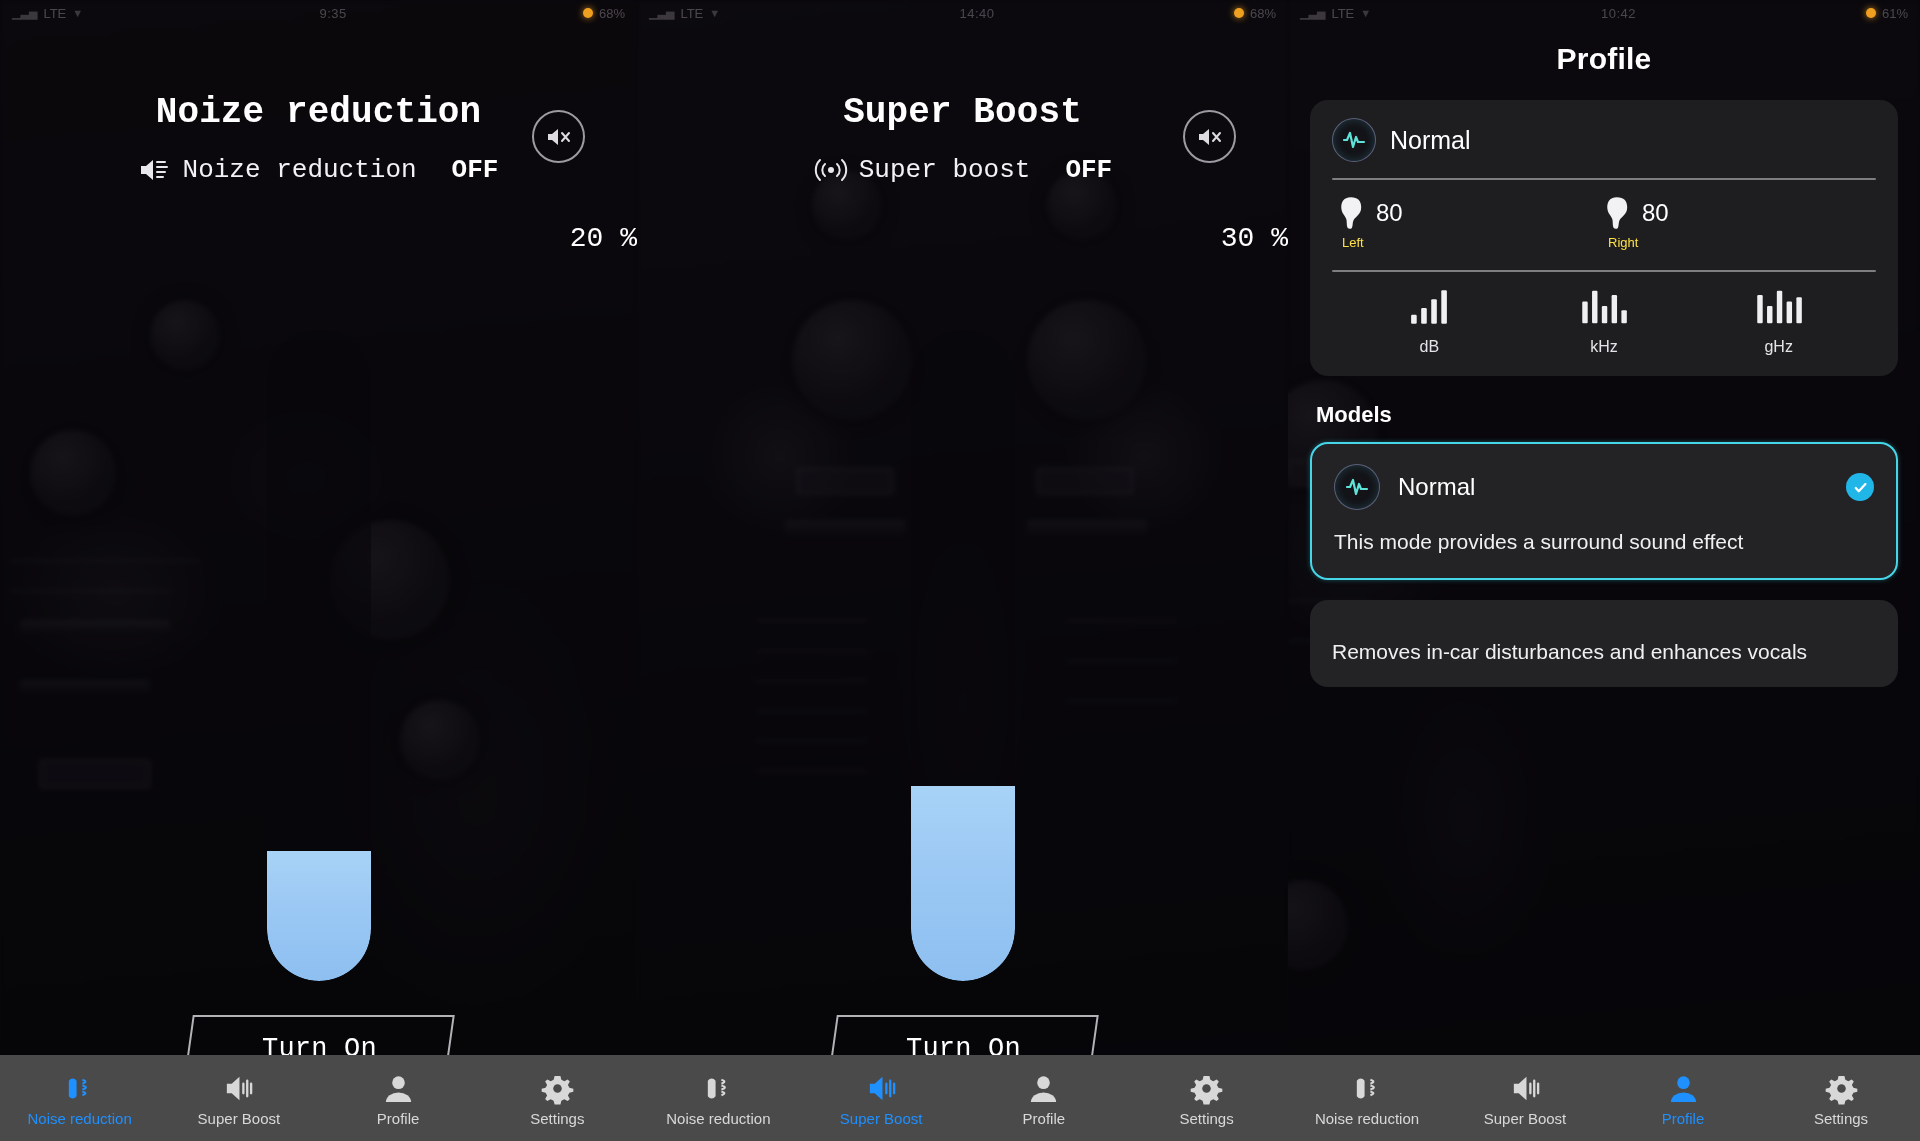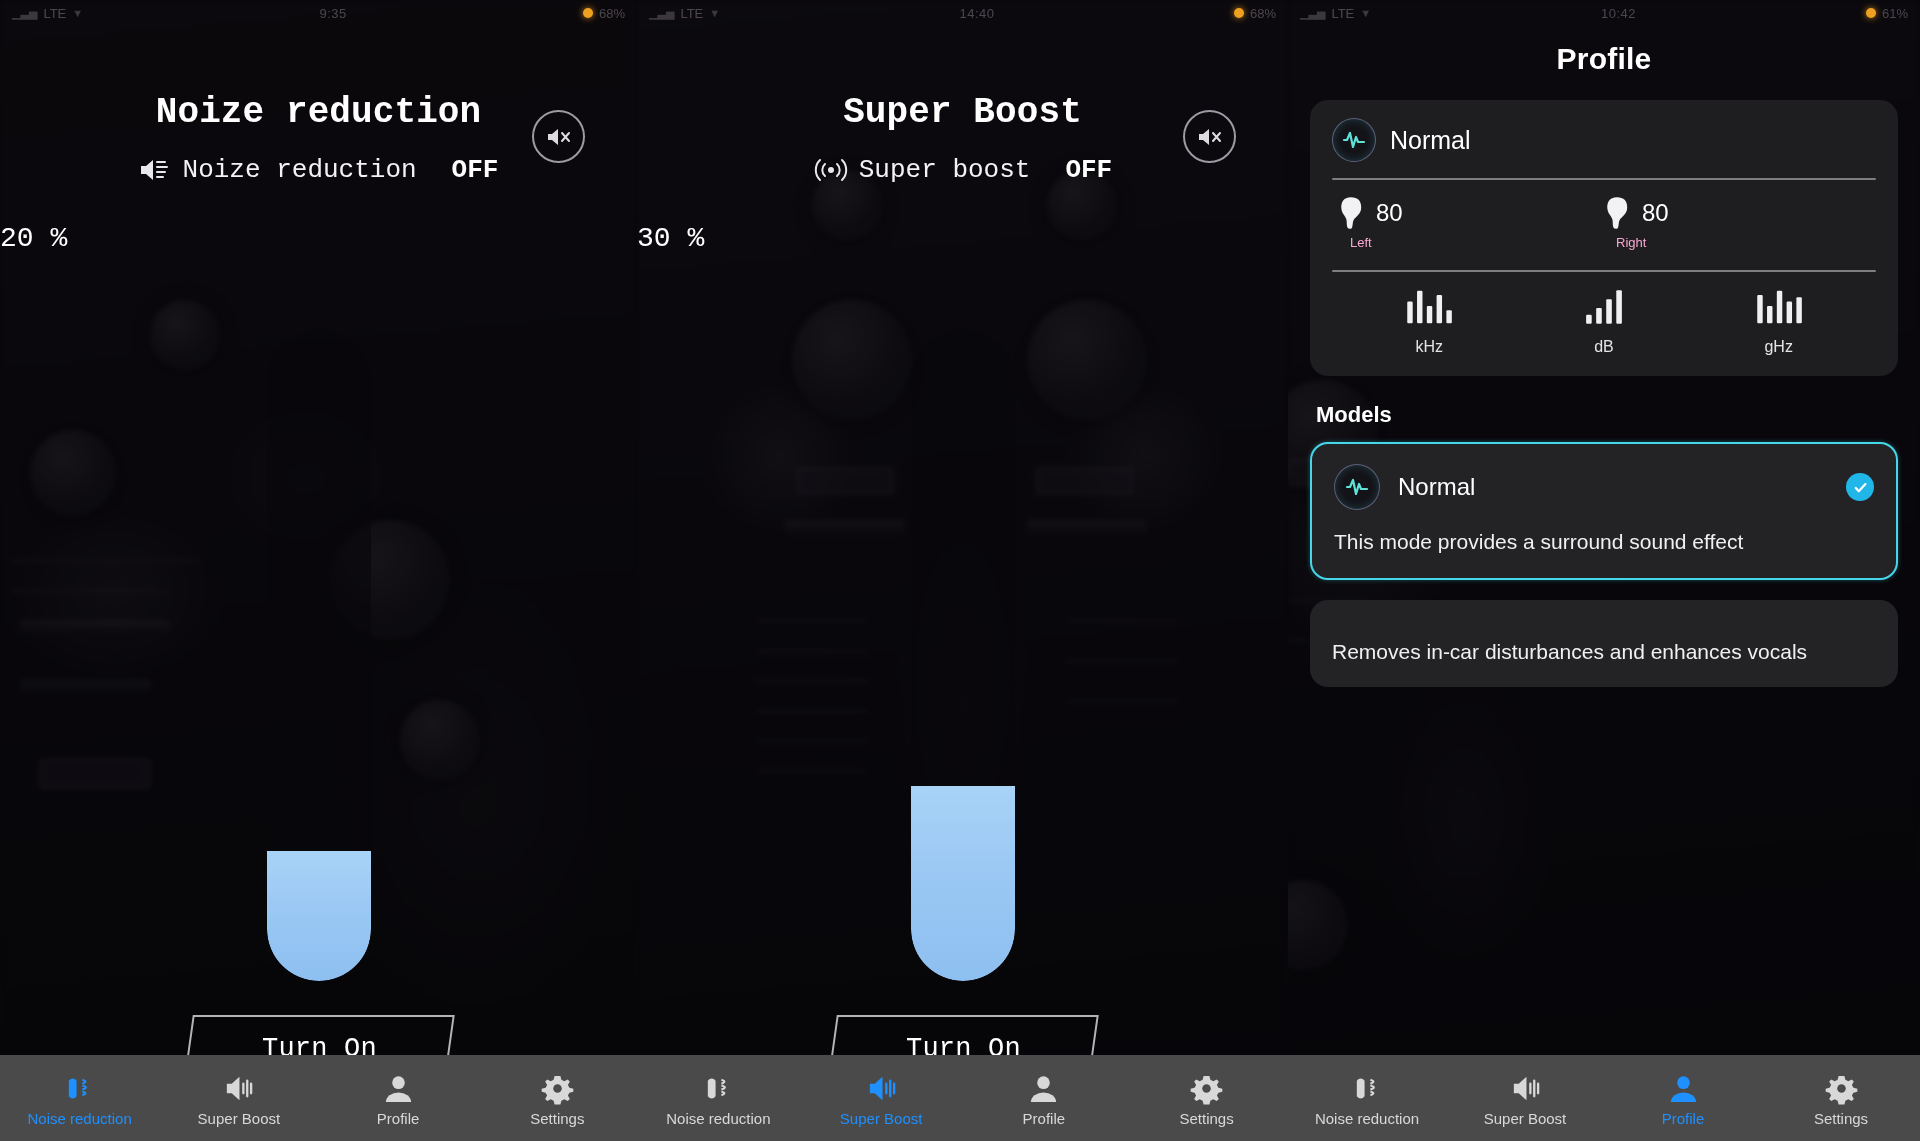--- a/index.html
+++ b/index.html
@@ -98,21 +98,21 @@
     border:2px solid rgba(215,210,220,.72);
     display:flex; align-items:center; justify-content:center;
   }
   .mutebtn svg { width:26px; height:22px; }
   .subrow {
     display:flex; align-items:center; justify-content:center;
     gap:10px; margin-top:22px;
   }
   .subrow .lbl { font-size:26px; color:#f2f1f4; font-weight:400; }
   .subrow .state { font-size:26px; color:#fff; font-weight:600; margin-left:25px; }
-  .pct { margin-top:38px; text-align:left; font-size:28px; color:#fff; }
+  .pct { margin-top:38px; text-align:right; font-size:28px; color:#fff; }
 
   .slider-wrap {
     position:absolute; left:0; right:0; top:330px; bottom:160px;
     display:flex; justify-content:center;
   }
   .slider {
     position:relative; width:104px; height:100%;
     border-radius:52px; overflow:hidden;
     background:rgba(8,6,11,.62);
   }
@@ -152,21 +152,21 @@
   }
   .orb svg { width:26px; height:26px; }
   .card-head .nm { color:#fff; font-size:25px; }
   .hr { height:2px; background:rgba(205,205,210,.55); margin:16px 0 0; border-radius:2px; }
 
   .ears { display:flex; padding:16px 6px 4px; }
   .ear { flex:1; }
   .ear .row { display:flex; align-items:center; gap:12px; }
   .ear .row svg { width:26px; height:34px; }
   .ear .val { color:#fff; font-size:24px; }
-  .ear .sub { color:#f9a8d4; font-size:13px; margin-top:5px; margin-left:12px; }
+  .ear .sub { color:#fde047; font-size:13px; margin-top:5px; margin-left:4px; }
 
   .eqrow { display:flex; padding:16px 10px 0; }
   .eqcell { flex:1; text-align:center; }
   .eqcell svg { height:38px; }
   .eqcell .cap { color:#e4e4e8; font-size:16px; margin-top:8px; }
 
   .models-h {
     color:#fff; font-size:22px; font-weight:700; margin:26px 0 14px 6px;
   }
   .model {
@@ -478,37 +478,37 @@
               <span class="val">80</span>
             </div>
             <div class="sub">Right</div>
           </div>
         </div>
 
         <div class="hr"></div>
 
         <div class="eqrow">
           <div class="eqcell">
+            <svg viewBox="0 0 40 34" width="46">
+              <rect x="4" y="24" width="5" height="8" fill="#f0f0f3" rx="1"></rect>
+              <rect x="13" y="18" width="5" height="14" fill="#f0f0f3" rx="1"></rect>
+              <rect x="22" y="10" width="5" height="22" fill="#f0f0f3" rx="1"></rect>
+              <rect x="31" y="2" width="5" height="30" fill="#f0f0f3" rx="1"></rect>
+            </svg>
+            <div class="cap">dB</div>
+          </div>
+          <div class="eqcell">
             <svg viewBox="0 0 46 34" width="50">
               <rect x="3" y="12" width="5" height="20" fill="#f0f0f3" rx="1"></rect>
               <rect x="12" y="2" width="5" height="30" fill="#f0f0f3" rx="1"></rect>
               <rect x="21" y="16" width="5" height="16" fill="#f0f0f3" rx="1"></rect>
               <rect x="30" y="6" width="5" height="26" fill="#f0f0f3" rx="1"></rect>
               <rect x="39" y="20" width="5" height="12" fill="#f0f0f3" rx="1"></rect>
             </svg>
             <div class="cap">kHz</div>
-          </div>
-          <div class="eqcell">
-            <svg viewBox="0 0 40 34" width="46">
-              <rect x="4" y="24" width="5" height="8" fill="#f0f0f3" rx="1"></rect>
-              <rect x="13" y="18" width="5" height="14" fill="#f0f0f3" rx="1"></rect>
-              <rect x="22" y="10" width="5" height="22" fill="#f0f0f3" rx="1"></rect>
-              <rect x="31" y="2" width="5" height="30" fill="#f0f0f3" rx="1"></rect>
-            </svg>
-            <div class="cap">dB</div>
           </div>
           <div class="eqcell">
             <svg viewBox="0 0 46 34" width="50">
               <rect x="3" y="6" width="5" height="26" fill="#f0f0f3" rx="1"></rect>
               <rect x="12" y="16" width="5" height="16" fill="#f0f0f3" rx="1"></rect>
               <rect x="21" y="2" width="5" height="30" fill="#f0f0f3" rx="1"></rect>
               <rect x="30" y="12" width="5" height="20" fill="#f0f0f3" rx="1"></rect>
               <rect x="39" y="8" width="5" height="24" fill="#f0f0f3" rx="1"></rect>
             </svg>
             <div class="cap">gHz</div>

